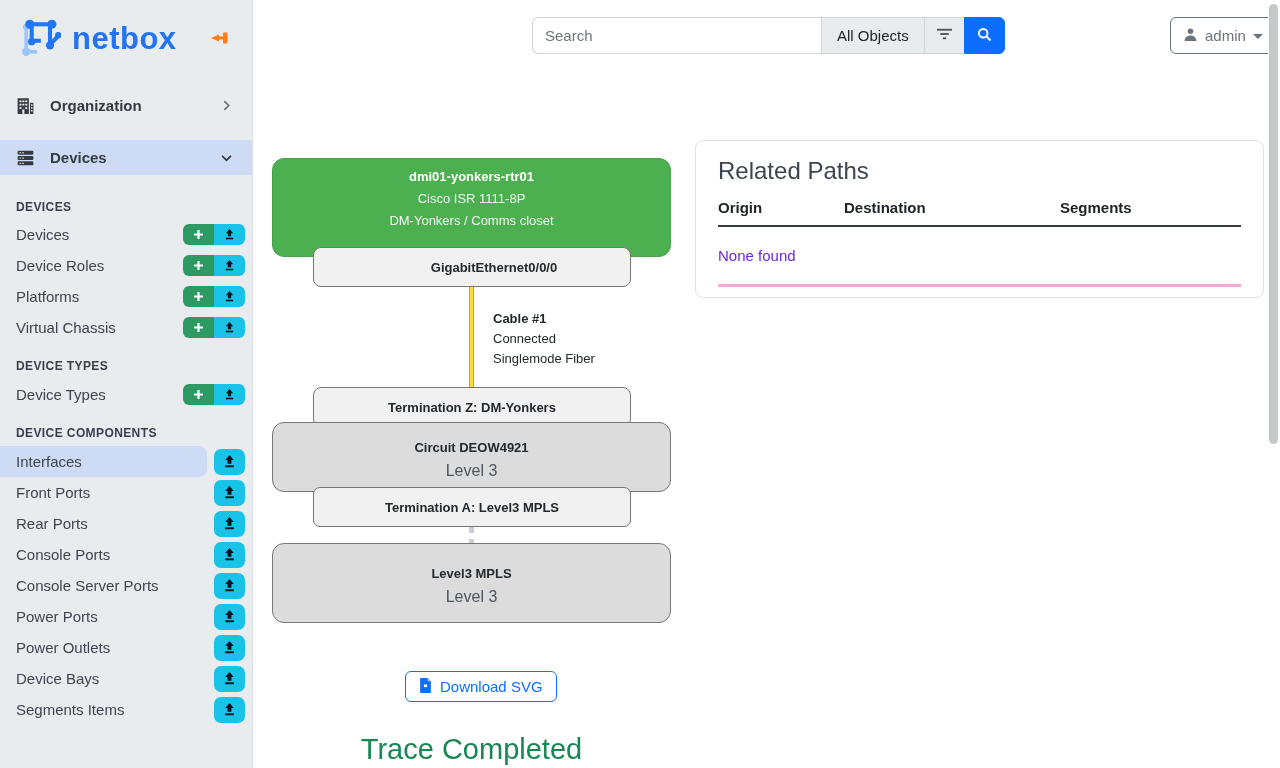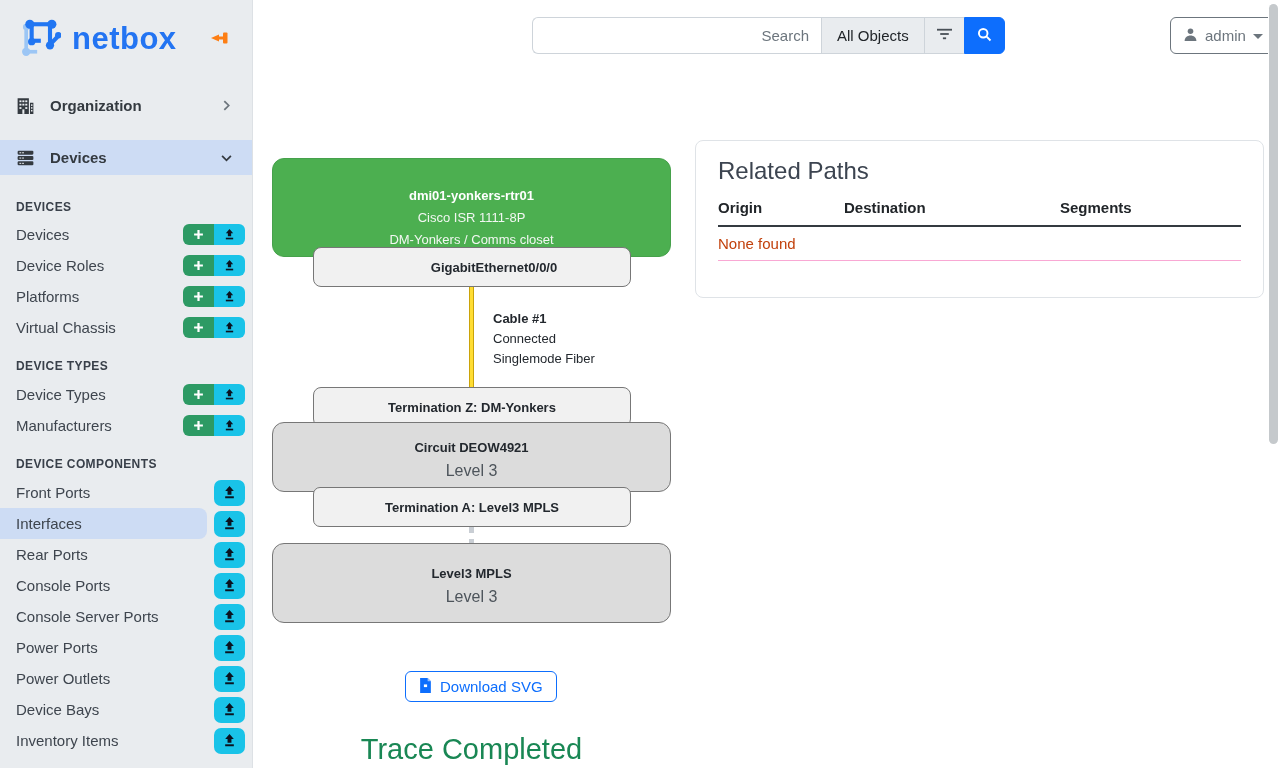--- a/index.html
+++ b/index.html
@@ -53,21 +53,21 @@
     border-radius: 0 6px 6px 0; display: flex; align-items: center; justify-content: center; cursor: pointer;
   }
   .btn-import.solo { width: 31px; height: 26px; border-radius: 7px; }
 
   
   .content { position: absolute; left: 253px; top: 0; width: 1027px; height: 768px; background: #fff; }
   .search-group { position: absolute; left: 279px; top: 17px; height: 37px; display: flex; }
   .search-input {
     width: 289px; height: 37px; border: 1px solid #ced4da; border-right: none;
     border-radius: 6px 0 0 6px; padding: 0 12px; font-size: 15px; color: #212529;
-    font-family: "Liberation Sans", sans-serif; outline: none; background: #fff; text-align: right;
+    font-family: "Liberation Sans", sans-serif; outline: none; background: #fff;
   }
   .search-input::placeholder { color: #6c757d; }
   .scope-btn {
     height: 37px; padding: 0 15px; background: #e9ecef; border: 1px solid #ced4da; border-right: none;
     font-size: 15px; color: #212529; font-family: "Liberation Sans", sans-serif; cursor: pointer;
   }
   .filter-btn {
     width: 40px; height: 37px; background: #e9ecef; border: 1px solid #ced4da; border-right: none;
     display: flex; align-items: center; justify-content: center; cursor: pointer;
   }
@@ -88,21 +88,21 @@
 
   
   .page-title { position: absolute; left: 23px; top: 70px; font-size: 31px; font-weight: 400; color: #37404a; }
 
   
   .node { position: absolute; text-align: center; }
   .device-node {
     left: 19px; top: 158px; width: 399px; height: 99px;
     background: #4caf50; border: 1px solid #46a14b; border-radius: 12px;
     display: flex; flex-direction: column; align-items: center; justify-content: flex-start;
-    padding-top: 29px; gap: 7px; cursor: pointer;
+    padding-top: 10px; gap: 7px; cursor: pointer;
   }
   .device-node .dn-name { color: #fff; font-size: 13px; font-weight: 700; }
   .device-node .dn-sub { color: #f2f7f2; font-size: 13px; }
   .port-node {
     width: 318px; height: 40px; left: 60px;
     background: #f1f1f1; border: 1px solid #777; border-radius: 8px;
     display: flex; align-items: center; justify-content: center;
     font-size: 13px; font-weight: 700; color: #23282e; cursor: pointer;
   }
   .iface-node { top: 247px; padding-left: 44px; }
@@ -142,21 +142,21 @@
 
   
   .rp-card {
     position: absolute; left: 442px; top: 140px; width: 569px; height: 158px;
     background: #fff; border: 1px solid #dfe3e7; border-radius: 8px;
   }
   .rp-title { margin: 16px 0 0 22px; font-size: 24px; font-weight: 400; color: #3c4450; }
   .rp-table { margin: 14px 22px 0 22px; }
   .rp-head { display: grid; grid-template-columns: 126px 216px 1fr; padding-bottom: 9px; border-bottom: 2px solid #343a40; }
   .rp-head > div { font-size: 15px; font-weight: 700; color: #212529; }
-  .rp-row { padding: 8px 0; border-bottom: 1px solid #f9a8d4; font-size: 15px; color: #c2410c; }
+  .rp-row { padding: 20px 0; border-bottom: 3px solid #f9a8d4; font-size: 15px; color: #6d28d9; }
 
   
   .pg-scrollbar { position: absolute; right: 0; top: 0; width: 12px; height: 768px; background: #fff; }
   .pg-thumb { position: absolute; left: 1px; top: 4px; width: 9px; height: 440px; background: #c5c9cc; border-radius: 5px; cursor: pointer; }
 </style>
 </head>
 <body>
 
 <div class="sidebar">
   <div class="side-logo">
@@ -328,59 +328,43 @@
           </svg>
         </button>
       <button class="btn-import">
           <svg width="11" height="11" viewBox="0 0 12 12" fill="#0b1320">
             <path d="M6 0l4 4.5H7.8V8H4.2V4.5H2z"></path>
             <rect x="2" y="9.5" width="8" height="1.8"></rect>
           </svg>
         </button>
     </span>
   </div>
-  <div class="nav-item">
-    <span class="ni-label">Manufacturers</span>
-    <span class="btn-pair">
-      <button class="btn-add">
-          <svg width="11" height="11" viewBox="0 0 10 10">
-            <path d="M5 1v8M1 5h8" stroke="#fff" stroke-width="2"></path>
-          </svg>
-        </button>
-      <button class="btn-import">
-          <svg width="11" height="11" viewBox="0 0 12 12" fill="#0b1320">
-            <path d="M6 0l4 4.5H7.8V8H4.2V4.5H2z"></path>
-            <rect x="2" y="9.5" width="8" height="1.8"></rect>
-          </svg>
-        </button>
-    </span>
-  </div>
 
   <div class="section-header later">DEVICE COMPONENTS</div>
 
-  <div class="nav-item">
-    <span class="ni-label">Front Ports</span>
-    <button class="btn-import solo">
-        <svg width="13" height="13" viewBox="0 0 12 12" fill="#0b1320">
-          <path d="M6 0l4 4.5H7.8V8H4.2V4.5H2z"></path>
-          <rect x="2" y="9.5" width="8" height="1.8"></rect>
-        </svg>
-      </button>
-  </div>
   <div class="nav-item active">
     <span class="hl"></span>
     <span class="ni-label">Interfaces</span>
     <button class="btn-import solo">
         <svg width="13" height="13" viewBox="0 0 12 12" fill="#0b1320">
           <path d="M6 0l4 4.5H7.8V8H4.2V4.5H2z"></path>
           <rect x="2" y="9.5" width="8" height="1.8"></rect>
         </svg>
       </button>
   </div>
   <div class="nav-item">
+    <span class="ni-label">Front Ports</span>
+    <button class="btn-import solo">
+        <svg width="13" height="13" viewBox="0 0 12 12" fill="#0b1320">
+          <path d="M6 0l4 4.5H7.8V8H4.2V4.5H2z"></path>
+          <rect x="2" y="9.5" width="8" height="1.8"></rect>
+        </svg>
+      </button>
+  </div>
+  <div class="nav-item">
     <span class="ni-label">Rear Ports</span>
     <button class="btn-import solo">
         <svg width="13" height="13" viewBox="0 0 12 12" fill="#0b1320">
           <path d="M6 0l4 4.5H7.8V8H4.2V4.5H2z"></path>
           <rect x="2" y="9.5" width="8" height="1.8"></rect>
         </svg>
       </button>
   </div>
   <div class="nav-item">
     <span class="ni-label">Console Ports</span>
@@ -421,21 +405,21 @@
   <div class="nav-item">
     <span class="ni-label">Device Bays</span>
     <button class="btn-import solo">
         <svg width="13" height="13" viewBox="0 0 12 12" fill="#0b1320">
           <path d="M6 0l4 4.5H7.8V8H4.2V4.5H2z"></path>
           <rect x="2" y="9.5" width="8" height="1.8"></rect>
         </svg>
       </button>
   </div>
   <div class="nav-item">
-    <span class="ni-label">Inventory Items</span>
+    <span class="ni-label">Segments Items</span>
     <button class="btn-import solo">
         <svg width="13" height="13" viewBox="0 0 12 12" fill="#0b1320">
           <path d="M6 0l4 4.5H7.8V8H4.2V4.5H2z"></path>
           <rect x="2" y="9.5" width="8" height="1.8"></rect>
         </svg>
       </button>
   </div>
 </div>
 
 <div class="content">

